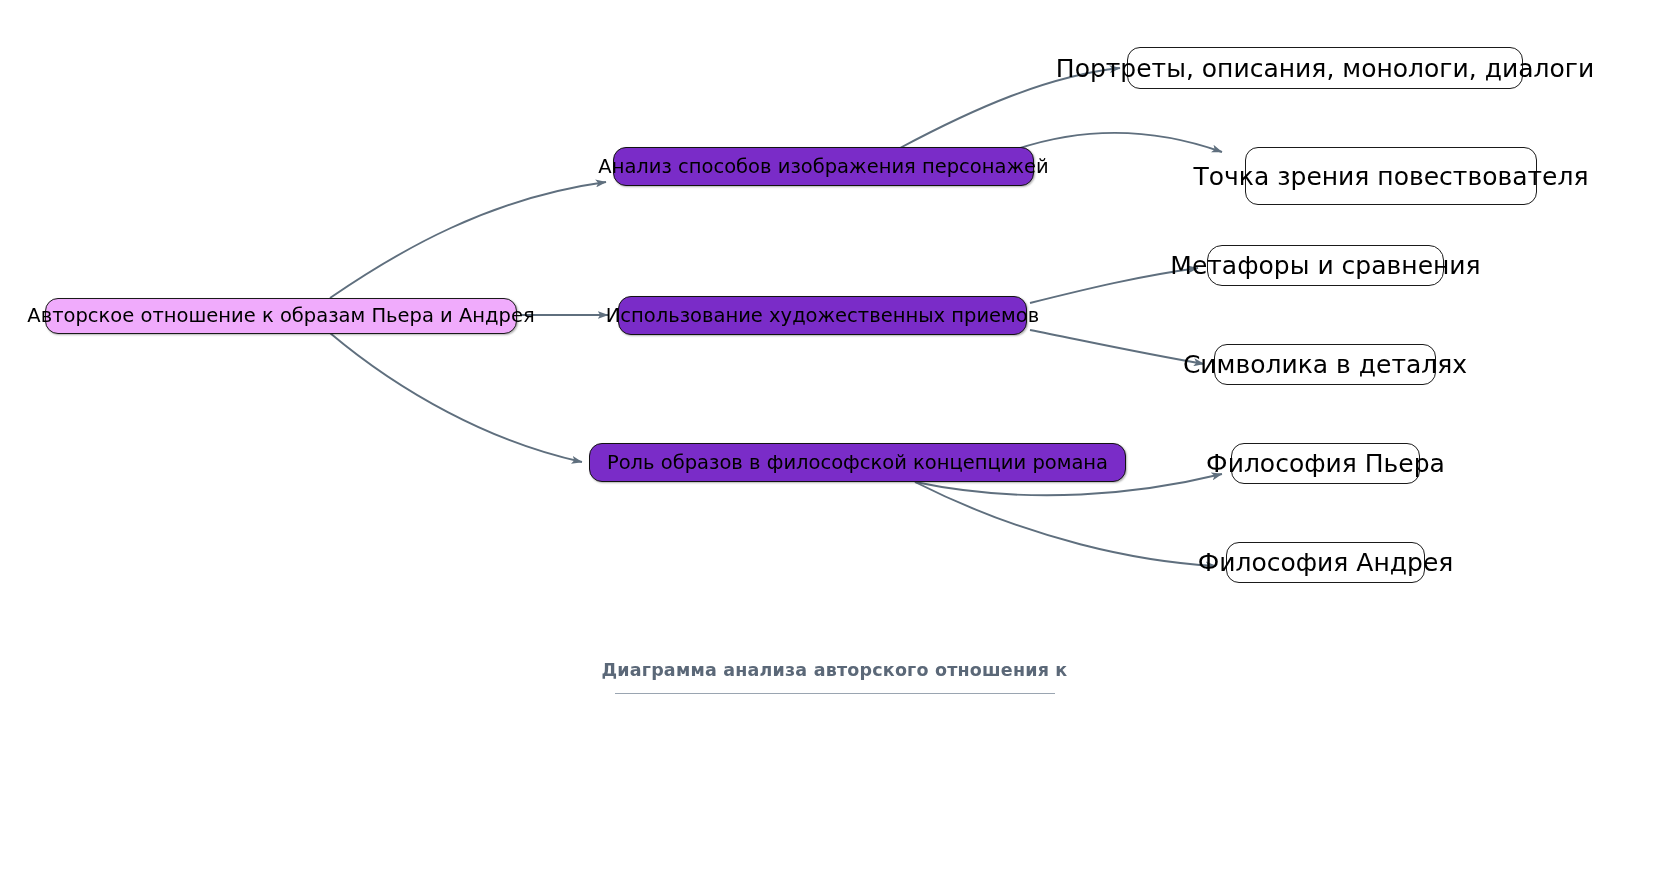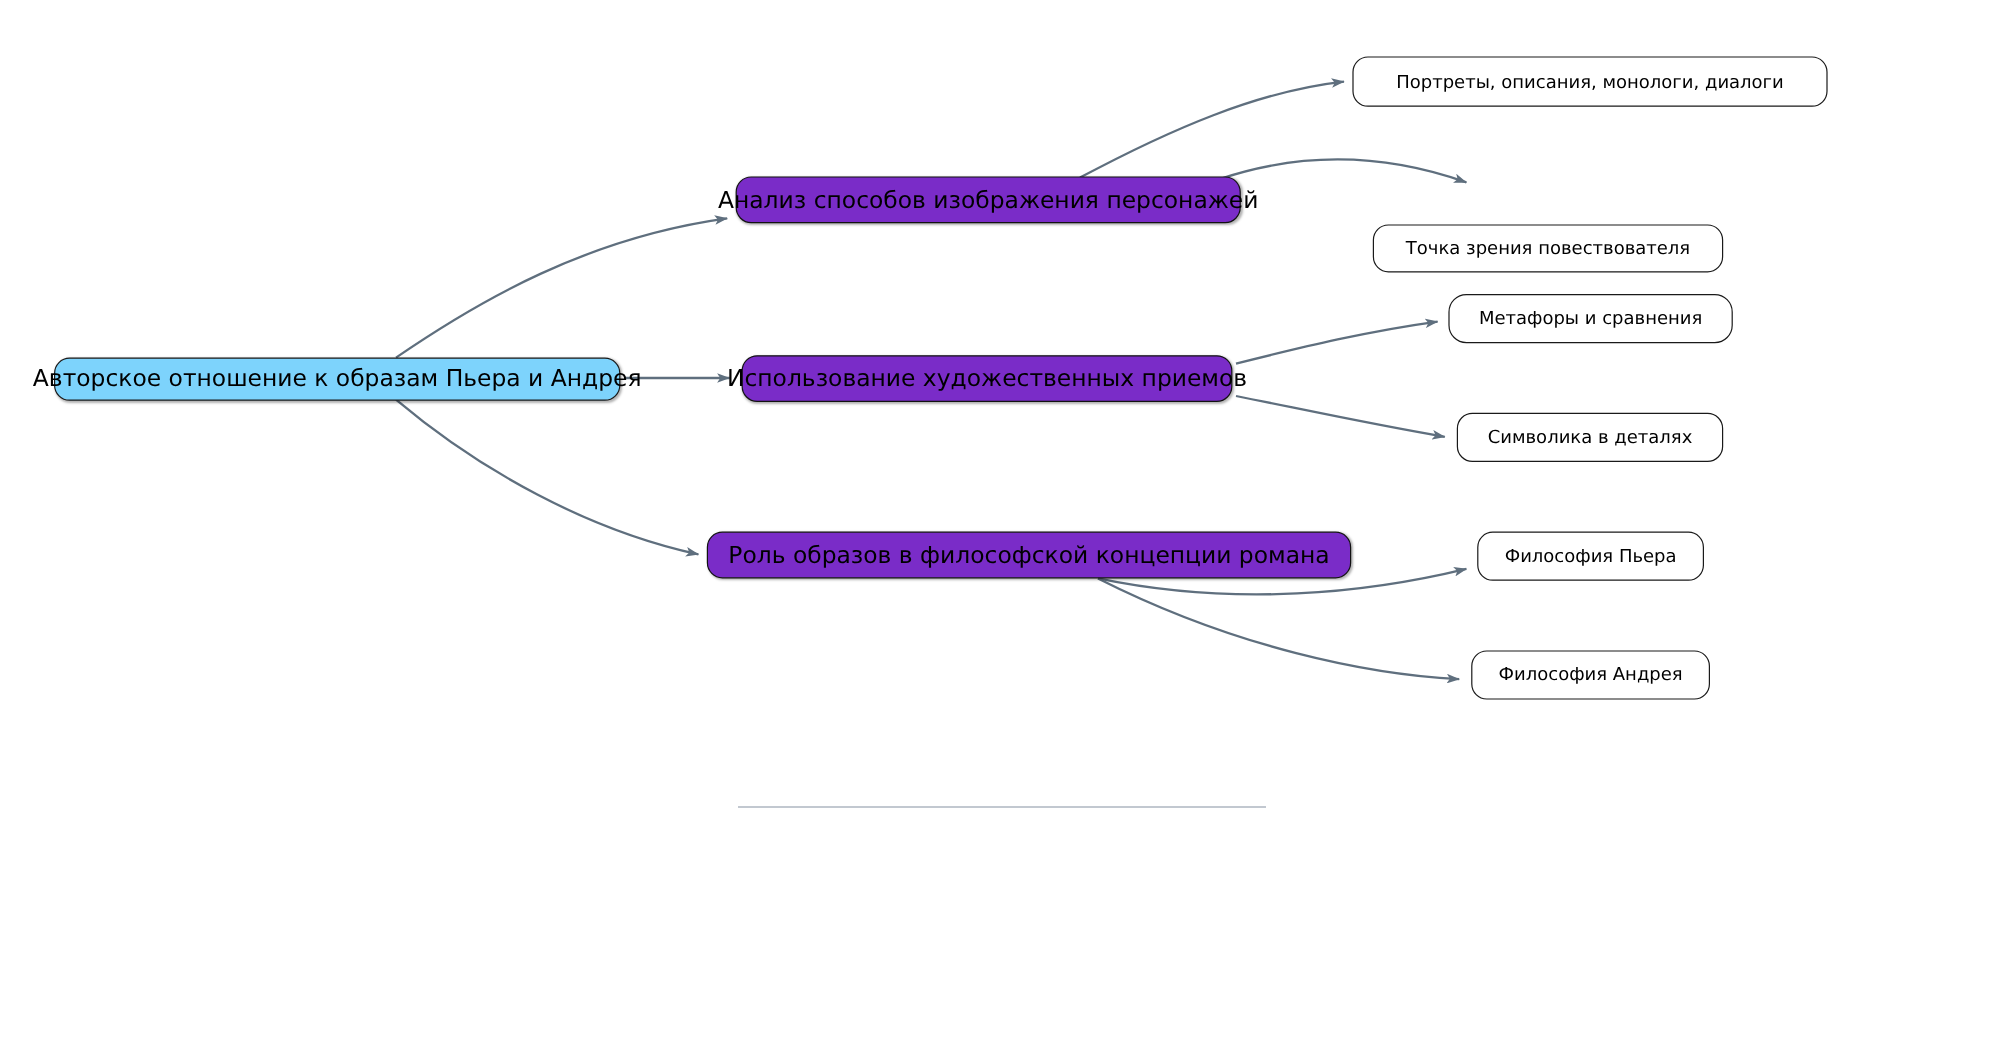--- a/index.html
+++ b/index.html
@@ -42,21 +42,21 @@
     line-height: 1;
   }
 
   .node-label {
     display: block;
     white-space: nowrap;
   }
 
   
   .node-root {
-    background: #7dd3fc;
+    background: #f0abfc;
     border: 1.6px solid #1a1a1a;
     border-radius: 13px;
     color: #000000;
     font-size: 19.5px;
     box-shadow: 1px 1px 2px rgba(0,0,0,0.30);
   }
 
   
   .node-branch {
     background: #7a2cc8;
@@ -66,21 +66,21 @@
     font-size: 19.5px;
     box-shadow: 1px 1px 2px rgba(0,0,0,0.30);
   }
 
   
   .node-leaf {
     background: #ffffff;
     border: 1.7px solid #1a1a1a;
     border-radius: 13px;
     color: #000000;
-    font-size: 15px;
+    font-size: 25px;
   }
 
   .caption-block {
     position: absolute;
     left: 0;
     top: 660px;
     width: 1669px;
     text-align: center;
     pointer-events: none;
   }
@@ -149,38 +149,39 @@
   </div>
 
   <div class="node node-branch" style="left:589px; top:443px; width:537px; height:39px;">
     <span class="node-label">Роль образов в философской концепции романа</span>
   </div>
 
   <div class="node node-leaf" style="left:1127px; top:47px; width:396px; height:42px;">
     <span class="node-label">Портреты, описания, монологи, диалоги</span>
   </div>
 
-  <div class="node node-leaf" style="left:1144px; top:147px; width:292px; height:40px;margin-top:40px;">
+  <div class="node node-leaf" style="left:1245px; top:147px; width:292px; height:58px;">
     <span class="node-label">Точка зрения повествователя</span>
   </div>
 
   <div class="node node-leaf" style="left:1207px; top:245px; width:237px; height:41px;border-radius:15px;">
     <span class="node-label">Метафоры и сравнения</span>
   </div>
 
   <div class="node node-leaf" style="left:1214px; top:344px; width:222px; height:41px;">
     <span class="node-label">Символика в деталях</span>
   </div>
 
   <div class="node node-leaf" style="left:1231px; top:443px; width:189px; height:41px;">
     <span class="node-label">Философия Пьера</span>
   </div>
 
   <div class="node node-leaf" style="left:1226px; top:542px; width:199px; height:41px;">
     <span class="node-label">Философия Андрея</span>
   </div>
 
   <div class="caption-block">
+    <div class="caption-line">Диаграмма анализа авторского отношения к</div>
     <div class="caption-rule"></div>
   </div>
 
 
 </div>
 
 </body></html>

